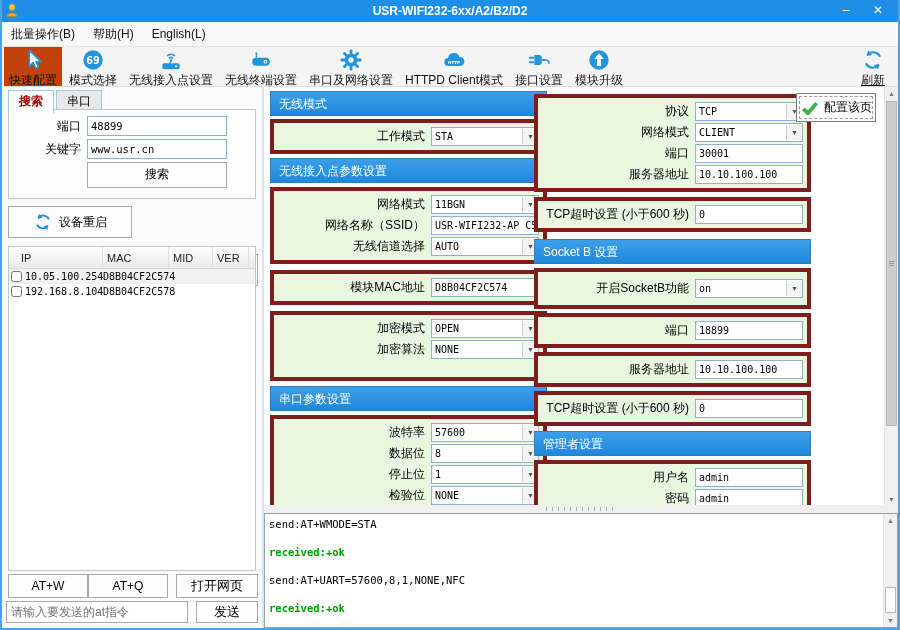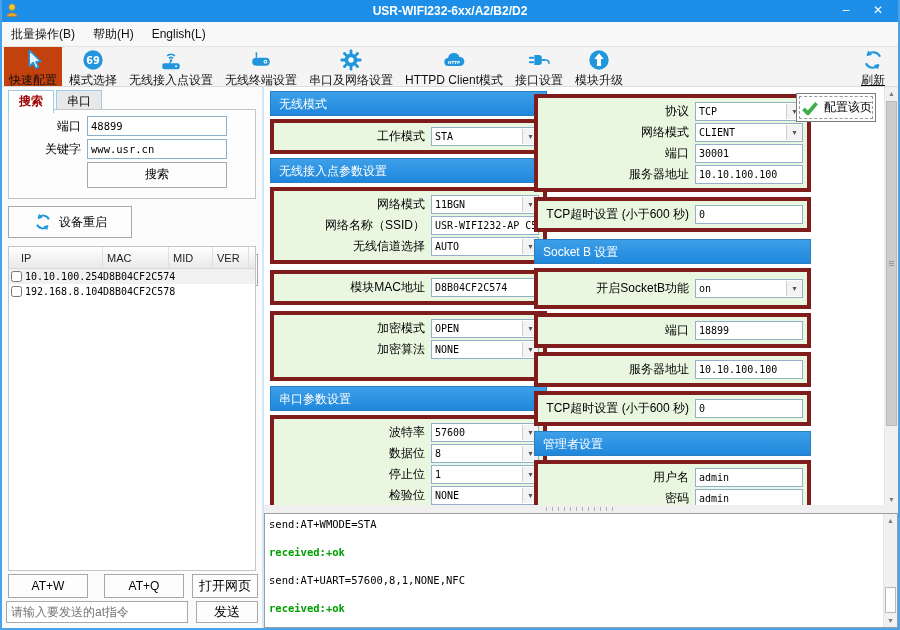--- a/index.html
+++ b/index.html
@@ -46,21 +46,21 @@
             font-size:11px;color:#222;align-items:center;}
   .th{border-right:1px solid #e0e0e0;height:100%;display:flex;align-items:center;padding-left:4px;box-sizing:border-box;}
   .th-ip{width:94px;padding-left:12px;} .th-mac{width:66px;} .th-mid{width:44px;} .th-ver{width:36px;}
   .tbl-row{display:flex;height:15px;align-items:center;font:10px "DejaVu Sans Mono",monospace;color:#000;}
   .tbl-row.alt{background:#f1f1f1;}
   .tbl-row input{width:11px;height:11px;margin:0 3px 0 2px;}
   .td-ip{width:78px;} .td-mac{width:110px;}
   
   .at-row{position:absolute;left:6px;right:4px;top:487px;height:24px;display:flex;}
   .at-row .cmd-btn{height:24px;box-sizing:border-box;}
-  .atw{width:80px;margin-right:16px;} .atq{width:80px;margin-right:8px;} .openweb{flex:1;font-size:13px;}
+  .atw{width:80px;margin-right:0;} .atq{width:80px;margin-right:8px;} .openweb{flex:1;font-size:13px;}
   .send-row{position:absolute;left:4px;right:4px;top:514px;height:22px;display:flex;}
   .send-row input{flex:1;height:22px;box-sizing:border-box;border:1px solid #a9a9a9;font-size:12px;padding:0 4px;color:#333;}
   .send-btn{width:62px;margin-left:8px;height:22px;box-sizing:border-box;border:1px solid #a9a9a9;background:#fdfdfd;
             font-size:13px;text-align:center;line-height:20px;}
   
   .config-area{position:absolute;left:262px;right:0;top:86px;height:419px;background:#fff;border-top:1px solid #dcdcdc;
                border-bottom:1px solid #c9c9c9;}
   .col{position:absolute;top:4px;width:277px;}
   .col1{left:6px;} .col2{left:270px;}
   .sec-h{height:25px;background:linear-gradient(#3d9fe8,#1f87dc);border:1px solid #2a7fc2;color:#fff;font-size:12px;
@@ -262,21 +262,21 @@
 
     <div class="dev-table">
       <div class="tbl-head">
         <span class="th th-ip">IP</span>
         <span class="th th-mac">MAC</span>
         <span class="th th-mid">MID</span>
         <span class="th th-ver">VER</span>
       </div>
       <div class="tbl-row alt">
         <input type="checkbox" style="">
-        <span class="td-ip">10.10.100.254</span>
+        <span class="td-ip">10.05.100.254</span>
         <span class="td-mac">D8B04CF2C574</span>
       </div>
       <div class="tbl-row">
         <input type="checkbox" style="">
         <span class="td-ip">192.168.8.104</span>
         <span class="td-mac">D8B04CF2C578</span>
       </div>
     </div>
 
     <div class="at-row">

